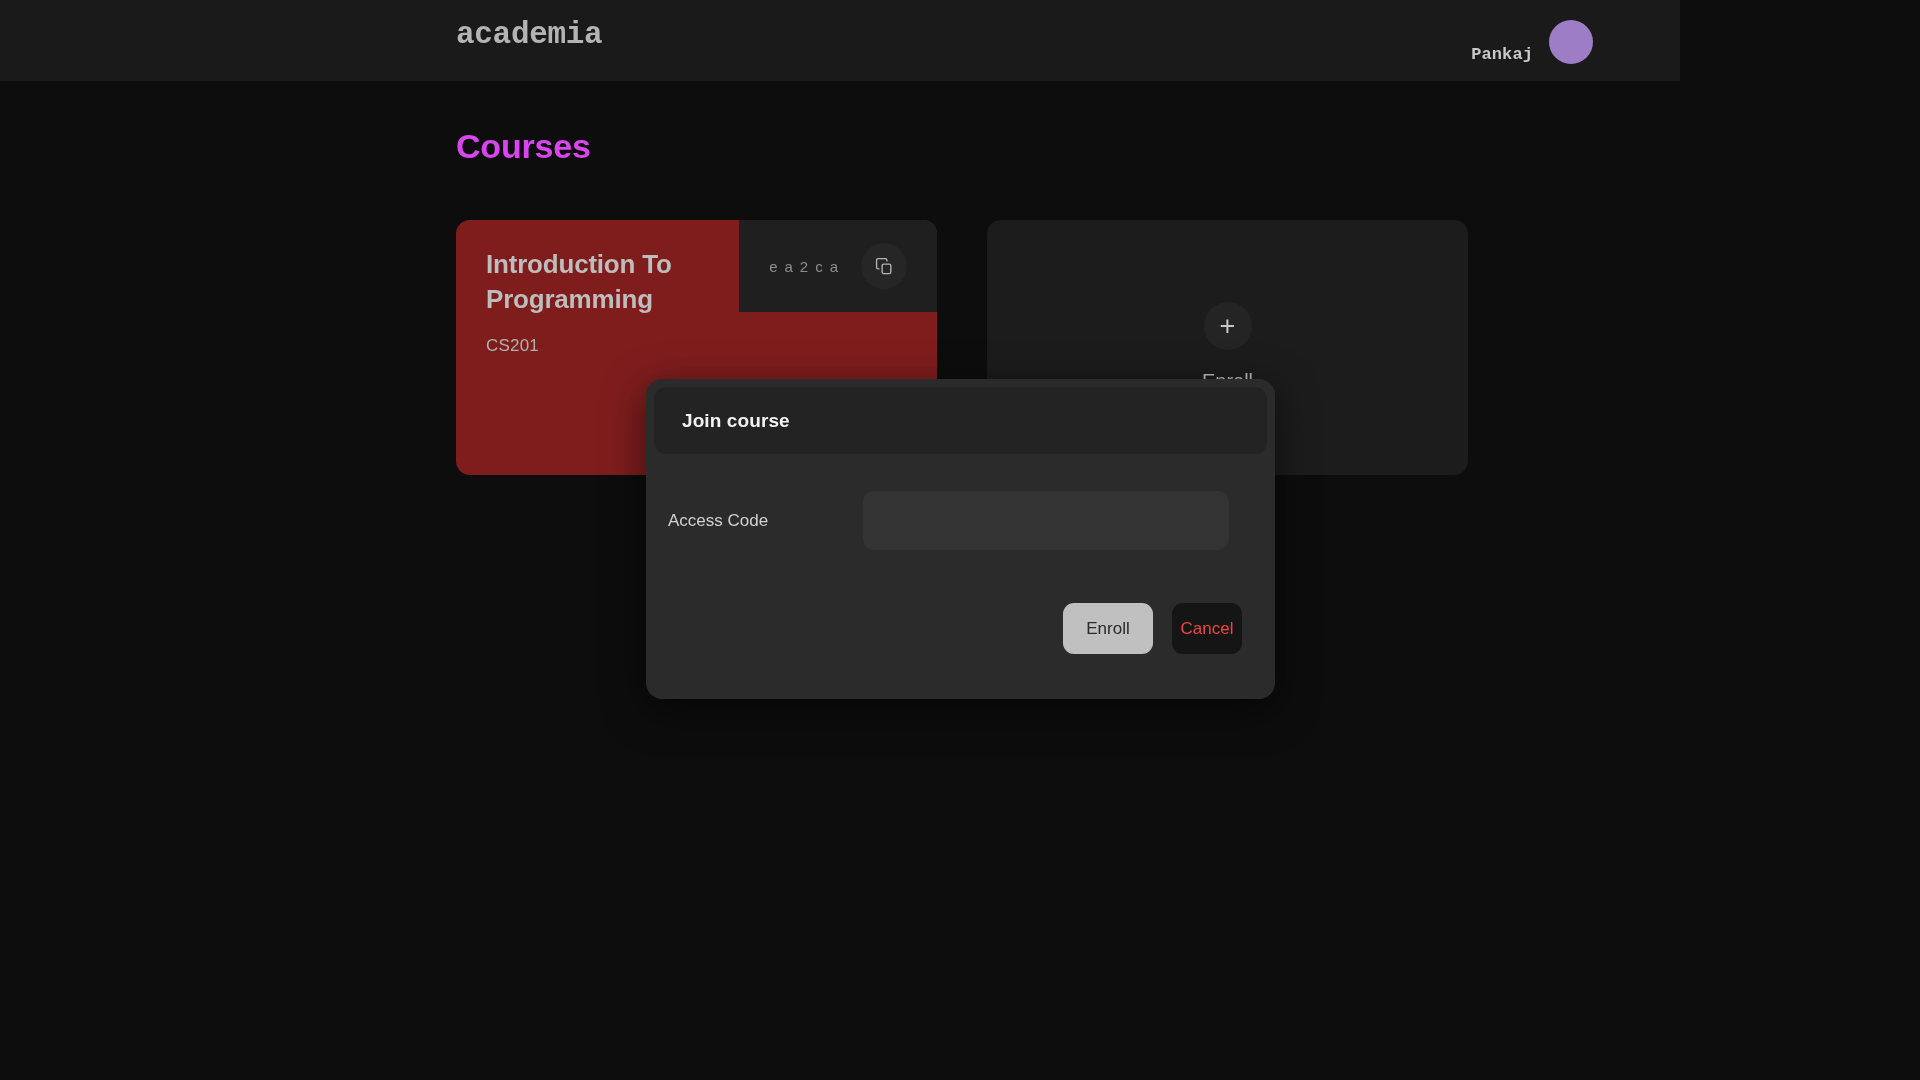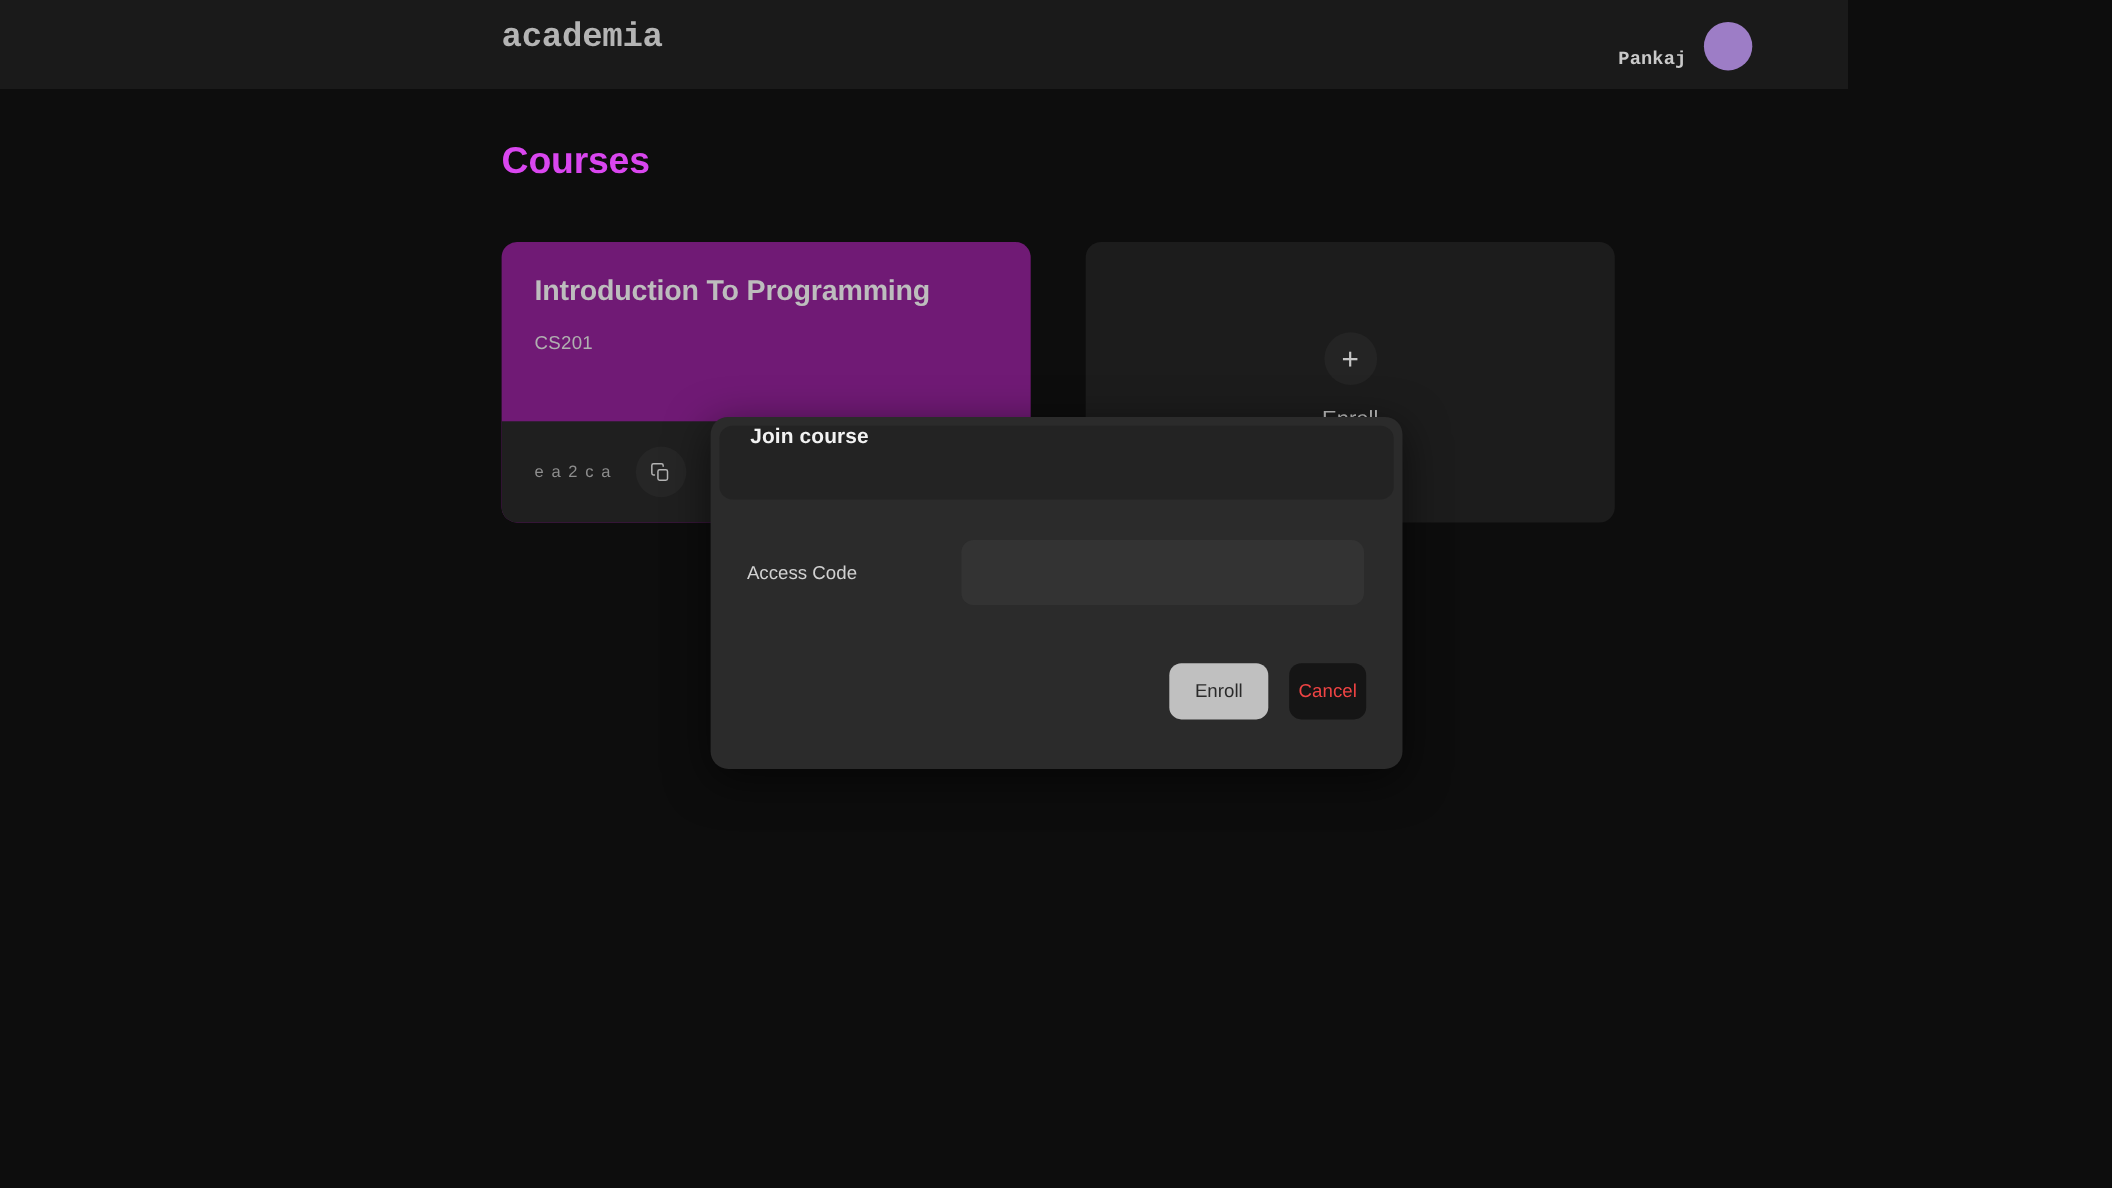--- a/index.html
+++ b/index.html
@@ -78,25 +78,24 @@
     top: 220px;
     display: flex;
     gap: 50px;
   }
 
   
   .course-card {
     width: 481px;
     height: 255px;
     border-radius: 14px;
-    background: #701a75;
+    background: #7f1d1d;
     overflow: hidden;
     position: relative;
     display: flex;
-    flex-direction: column;
   }
 
   .course-card-body {
     padding: 27px 30px 0 30px;
     flex: 1;
   }
 
   .course-title {
     font-size: 26px;
     font-weight: 700;
@@ -187,39 +186,39 @@
     box-shadow: 0 10px 40px rgba(0,0,0,0.55);
     overflow: hidden;
   }
 
   .modal-header {
     margin: 8px 8px 0 8px;
     height: 67px;
     background: #232323;
     border-radius: 12px;
     display: flex;
-    align-items: flex-start;
+    align-items: center;
     padding: 0 28px;
   }
 
   .modal-title {
     font-size: 19px;
     font-weight: 700;
     color: #f2f2f2;
     letter-spacing: 0.1px;
   }
 
   .modal-row {
     position: absolute;
     left: 0;
     top: 112px;
     width: 100%;
     display: flex;
     align-items: center;
-    padding: 0 33px;
+    padding: 0 22px;
   }
 
   .field-label {
     width: 195px;
     font-size: 17px;
     color: #d2d2d2;
   }
 
   .field-input {
     width: 366px;

